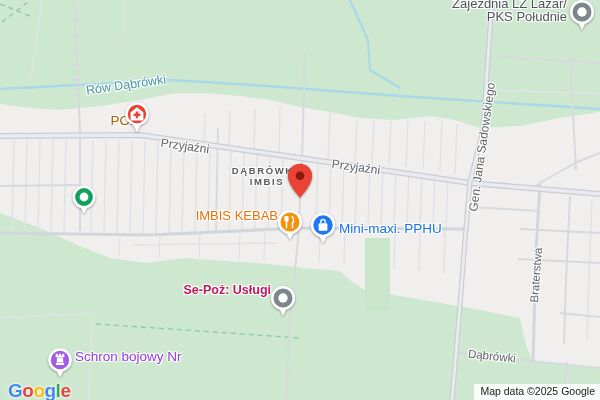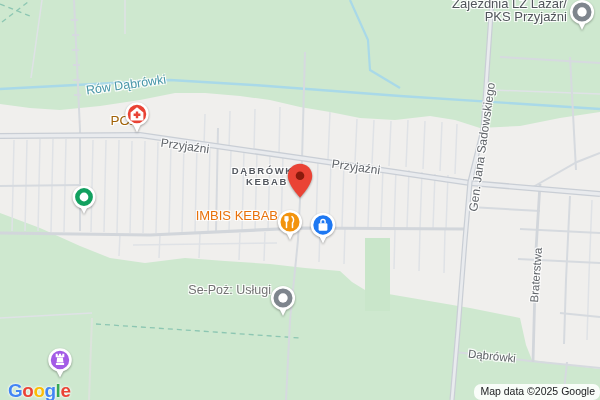--- a/index.html
+++ b/index.html
@@ -24,21 +24,21 @@
   .poi.r{text-align:right;}
   .marker{position:absolute;filter:drop-shadow(0 1px 1.2px rgba(0,0,0,.35));}
   #logo{position:absolute;left:8px;top:380px;font-size:19px;font-weight:600;
         letter-spacing:-0.5px;
         text-shadow:0 0 2px #fff,0 0 3px #fff;}
   #logo span{display:inline-block;}
   .lg0,.lg3{color:#4285F4}.lg1,.lg5{color:#EA4335}.lg2{color:#FBBC05}.lg4{color:#34A853}
   #attribution{
     position:absolute;right:0;bottom:0;height:13px;
     background:rgba(255,255,255,.88);
-    font-size:10.5px;color:#202124;padding:1px 5px 2px 6px;line-height:13px;border-radius:7px;
+    font-size:10.5px;color:#202124;padding:1px 5px 2px 6px;line-height:13px;
   }
 </style>
 </head>
 <body>
 
 <div id="map">
 
   <svg id="base" width="600" height="400" viewBox="0 0 600 400">
 
     <rect x="0" y="0" width="600" height="400" fill="#f0efed"></rect>
@@ -107,40 +107,42 @@
   <div class="lbl ctr street" style="left:356px;top:167px;transform:translate(-50%,-50%) rotate(8deg);">Przyjaźni</div>
 
   <div class="lbl ctr street" style="left:482px;top:147px;transform:translate(-50%,-50%) rotate(-82deg);">Gen. Jana Sadowskiego</div>
 
   <div class="lbl ctr street" style="left:536px;top:275px;font-size:11.5px;transform:translate(-50%,-50%) rotate(-86deg);">Braterstwa</div>
 
   <div class="lbl ctr street" style="left:492px;top:356px;font-size:11.5px;transform:translate(-50%,-50%) rotate(6deg);">Dąbrówki</div>
 
   <div class="lbl ctr locality" style="left:267px;top:176px;">
     <div>DĄBRÓWKA</div>
-    <div>KEBAB</div>
+    <div>IMBIS</div>
   </div>
 
   <div class="lbl poi" style="left:108px;top:120px;transform:translate(-50%,-50%);color:#a16207;font-size:13.5px;padding-left:33px;">POZ</div>
 
   <div class="lbl poi r" style="right:33px;top:-3px;color:#50545a;font-size:13px;">
     <div>Zajezdnia LZ Lazar/</div>
-    <div>PKS Przyjaźni</div>
+    <div>PKS Południe</div>
   </div>
 
   <div class="lbl poi r" style="right:322px;top:209px;color:#e8710a;font-size:13px;">
     <div>IMBIS KEBAB</div>
   </div>
 
-
-  <div class="lbl poi r" style="right:329px;top:284px;color:#737373;font-size:12.5px;line-height:12.5px;">
+  <div class="lbl poi" style="left:339px;top:228px;transform:translate(0,-50%);color:#1a73e8;font-size:13.5px;">Mini-maxi. PPHU</div>
+
+  <div class="lbl poi r" style="right:329px;top:284px;color:#be185d;font-size:12.5px;line-height:12.5px;font-weight:bold;">
     <div>Se-Poż: Usługi</div>
   </div>
 
   <div class="lbl poi" style="left:75px;top:350px;color:#963be4;font-size:13.5px;line-height:13.5px;">
+    <div>Schron bojowy Nr</div>
   </div>
 
   <div class="marker" style="left:122px;top:101px;">
     <svg width="30" height="38" viewBox="0 0 30 38">
       <path d="M10,21 L15,31.5 L20,21 Z" fill="#fff"></path>
       <circle cx="15" cy="13" r="10.5" fill="#e94335" stroke="#fff" stroke-width="2.5"></circle>
       <path d="M15,6.2 l6.4,5.2 v8 h-12.8 v-8 z" fill="#fff"></path>
       <path d="M13.8,10.4 h2.4 v2.2 h2.2 v2.4 h-2.2 v2.2 h-2.4 v-2.2 h-2.2 v-2.4 h2.2 z" fill="#e94335"></path>
     </svg>
   </div>

